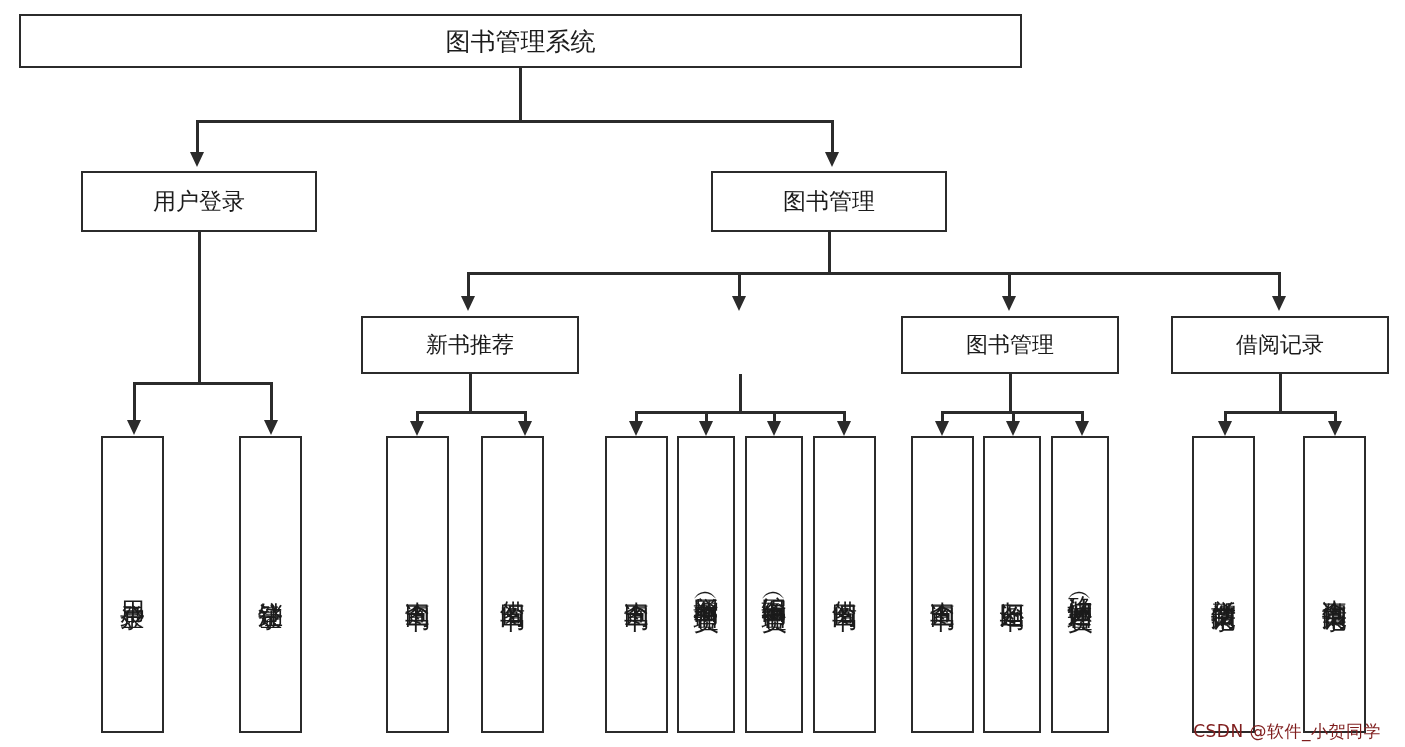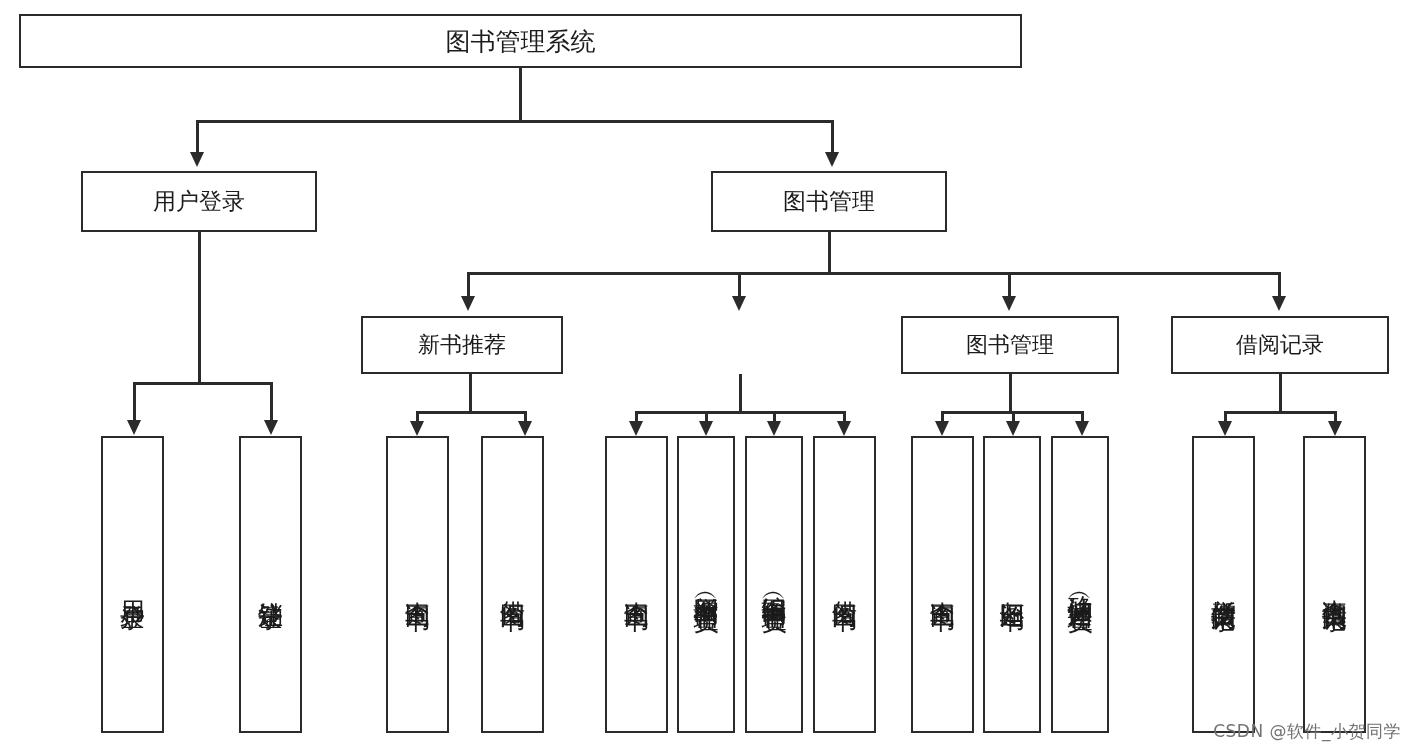--- a/index.html
+++ b/index.html
@@ -45,23 +45,23 @@
     position:absolute;
     width:0;height:0;
     border-left:7px solid transparent;
     border-right:7px solid transparent;
     border-top:15px solid #2b2b2b;
   }
 
   
   #watermark{
     position:absolute;
-    right:4px;bottom:4px;
+    right:24px;bottom:4px;
     font-size:17px;
-    color:#737373;
+    color:#7f1d1d;
     letter-spacing:.5px;
     white-space:nowrap;
     pointer-events:none;
   }
 </style>
 </head>
 <body>
 
 <div id="diagram">
 
@@ -90,21 +90,21 @@
   <div class="ln h" style="left:467px;top:272px;width:814px;"></div>
   <div class="ln v" style="left:467px;top:272px;height:24px;"></div>
   <div class="arrow" style="left:461px;top:296px;"></div>
   <div class="ln v" style="left:738px;top:272px;height:24px;"></div>
   <div class="arrow" style="left:732px;top:296px;"></div>
   <div class="ln v" style="left:1008px;top:272px;height:24px;"></div>
   <div class="arrow" style="left:1002px;top:296px;"></div>
   <div class="ln v" style="left:1278px;top:272px;height:24px;"></div>
   <div class="arrow" style="left:1272px;top:296px;"></div>
 
-  <div class="node lvl3" style="left:361px;top:316px;width:202px;height:58px;">新书推荐</div>
+  <div class="node lvl3" style="left:361px;top:316px;width:218px;height:58px;">新书推荐</div>
   <div class="node lvl3" style="left:901px;top:316px;width:218px;height:58px;">图书管理</div>
   <div class="node lvl3" style="left:1171px;top:316px;width:218px;height:58px;">借阅记录</div>
 
   <div class="ln v" style="left:469px;top:374px;height:37px;"></div>
   <div class="ln h" style="left:416px;top:411px;width:111px;"></div>
   <div class="ln v" style="left:416px;top:411px;height:10px;"></div>
   <div class="arrow" style="left:410px;top:421px;"></div>
   <div class="ln v" style="left:524px;top:411px;height:10px;"></div>
   <div class="arrow" style="left:518px;top:421px;"></div>
 

